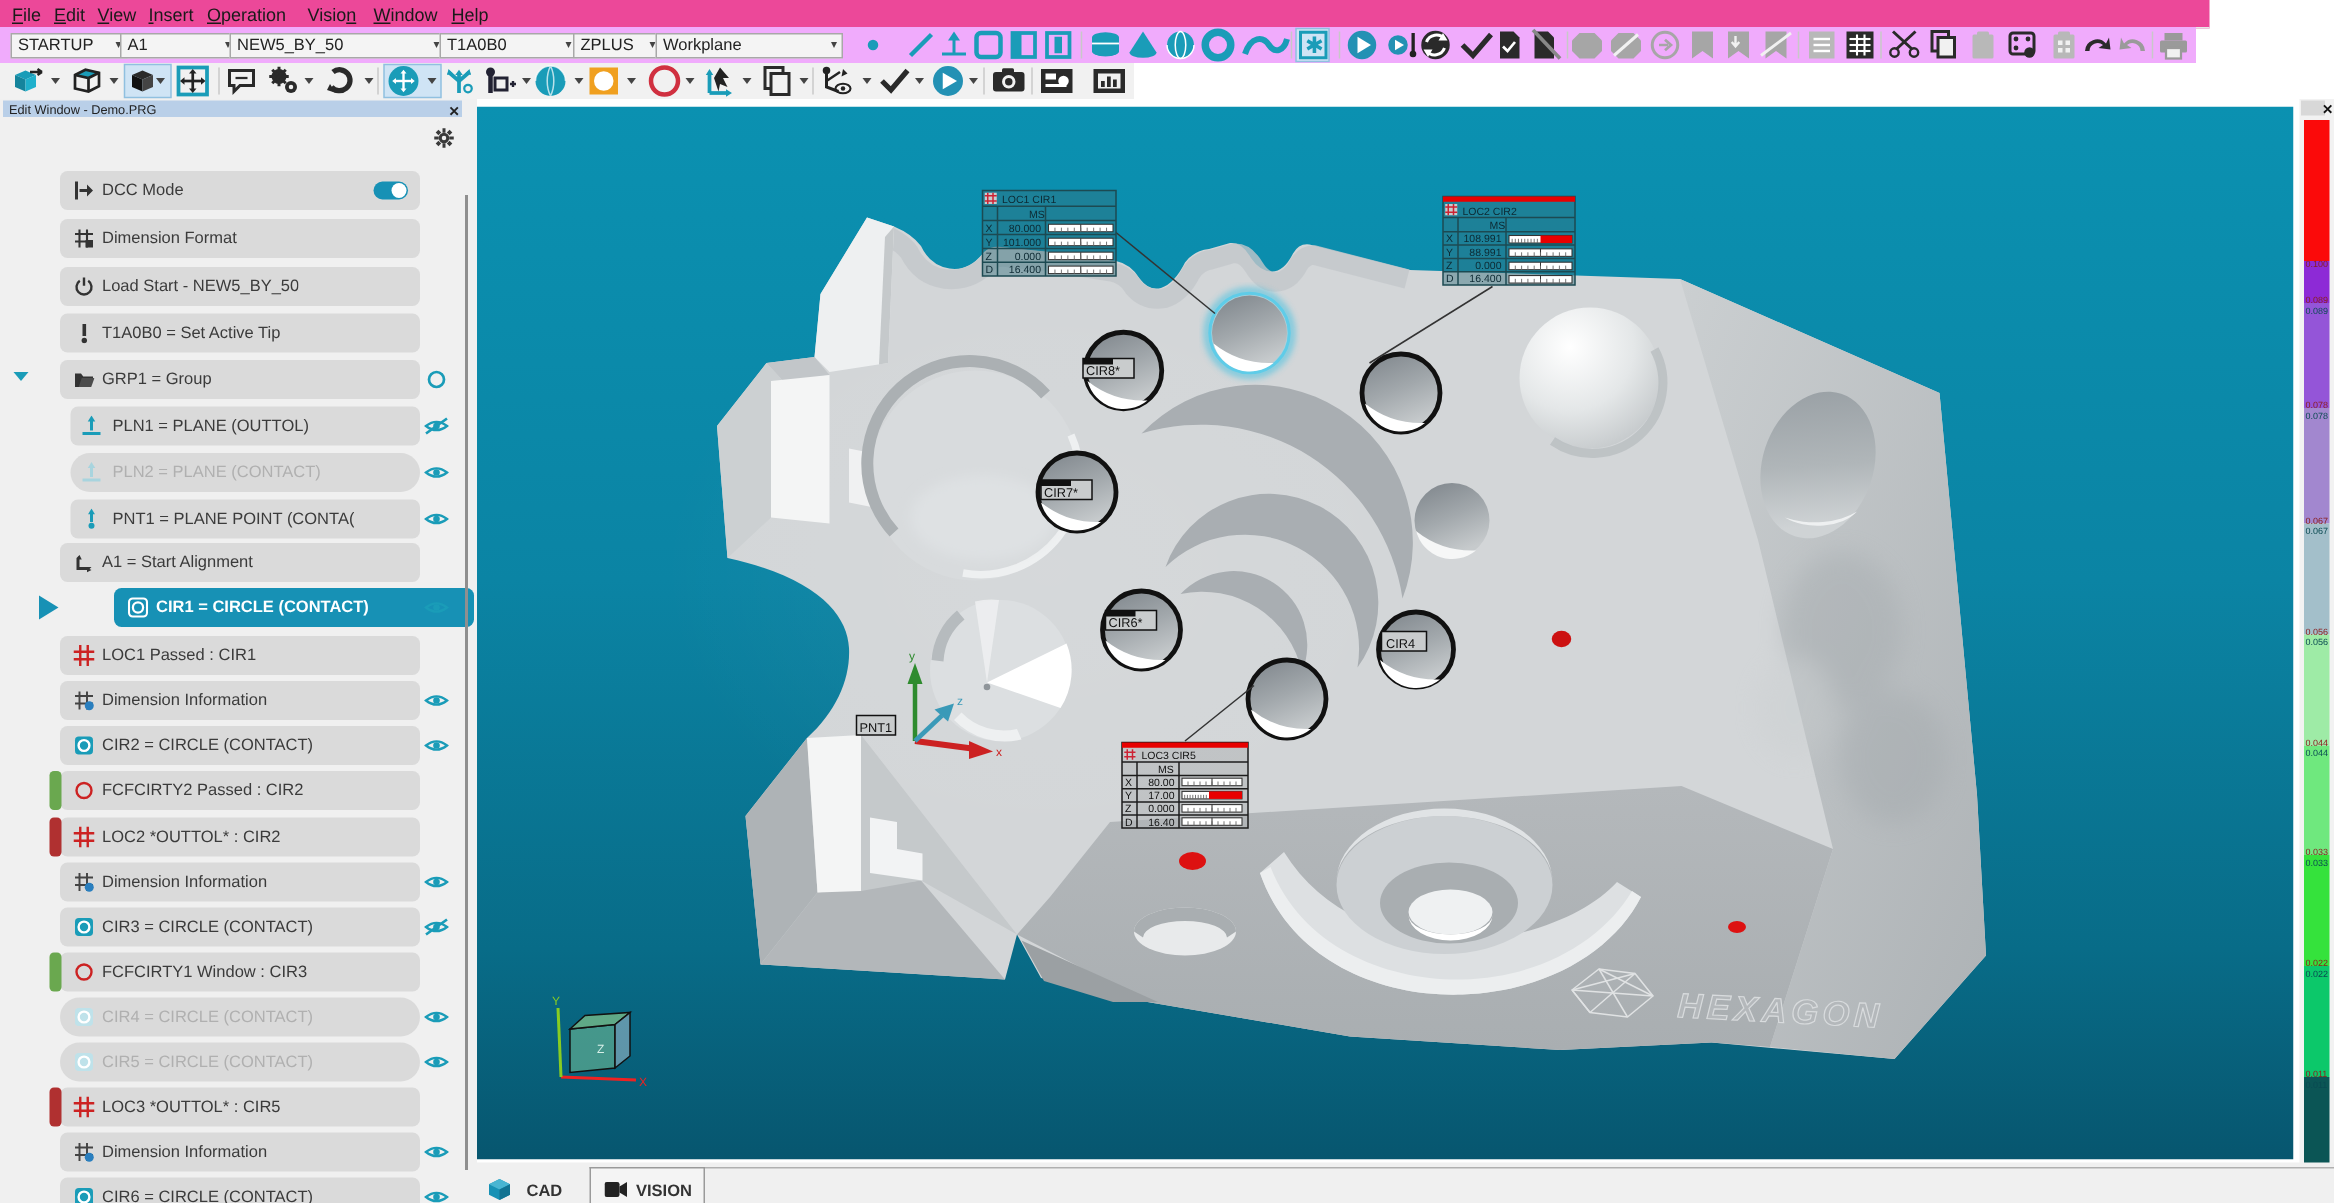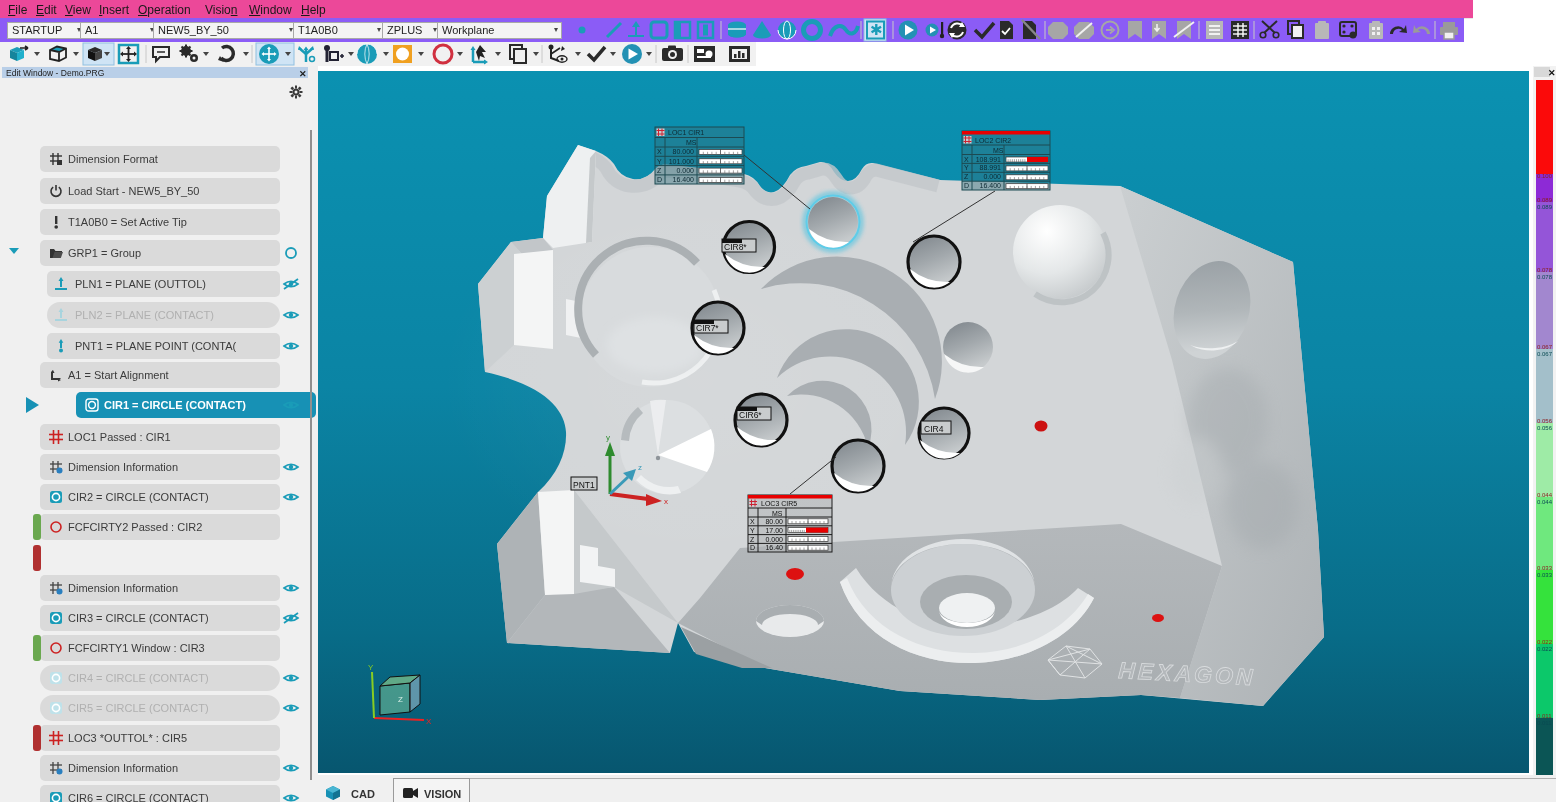--- a/index.html
+++ b/index.html
@@ -3,21 +3,21 @@
 <meta charset="utf-8">
 <style>
   html,body{margin:0;padding:0;}
   body{width:1556px;height:802px;position:relative;overflow:hidden;
        font-family:"Liberation Sans",sans-serif;background:#ffffff;}
   .abs{position:absolute;}
   
   #menubar{left:0;top:0;width:1473px;height:18px;background:#ec4899;border-bottom:1px solid #e8e8e8;}
   #menubar span{position:absolute;top:3px;font-size:12px;color:#1a1a1a;}
   
-  #row2{left:0;top:18px;width:1464px;height:24px;background:#8b5cf6;}
+  #row2{left:0;top:18px;width:1464px;height:24px;background:#f0abfc;}
   #row3{left:0;top:42px;width:756px;height:24px;background:#f1f1f1;}
   .combo{position:absolute;top:4px;height:14px;background:#f4f4f4;border:1px solid #a8a8a8;
          font-size:11px;color:#222;padding:1px 0 0 4px;}
   .combo .car{position:absolute;right:3px;top:2px;font-size:8px;color:#444;}
   
   #panel{left:0;top:66px;width:318px;height:736px;background:#f0f0f0;}
   #ptitle{left:2px;top:1px;width:306px;height:11px;background:#b9cfe8;font-size:8.5px;color:#222;
           padding:1px 0 0 4px;box-sizing:border-box;}
   .pbtn{position:absolute;left:40px;width:240px;height:26px;background:#dadada;border-radius:5px;
         font-size:11px;color:#3b3b3b;line-height:26px;box-sizing:border-box;}
@@ -368,20 +368,29 @@
         <rect x="7" y="11.5" width="2" height="3"></rect>
     <rect x="1.5" y="7" width="3" height="2"></rect>
         <rect x="11.5" y="7" width="3" height="2"></rect>
     <rect x="3" y="3" width="2.6" height="2.6" transform="rotate(45 4.3 4.3)"></rect>
     <rect x="10.4" y="3" width="2.6" height="2.6" transform="rotate(45 11.7 4.3)"></rect>
     <rect x="3" y="10.4" width="2.6" height="2.6" transform="rotate(45 4.3 11.7)"></rect>
     <rect x="10.4" y="10.4" width="2.6" height="2.6" transform="rotate(45 11.7 11.7)"></rect>
       </g>
   </svg>
 
+  <div class="pbtn" style="top:48px">
+      <span class="lbl">DCC Mode</span>
+    <svg width="14" height="14" style="position:absolute;left:9px;top:6px" viewBox="0 0 14 14">
+        <rect x="1" y="1" width="2" height="12" fill="#333"></rect>
+        <path d="M4 6h5V3l4 4-4 4V8H4z" fill="#333"></path>
+      </svg>
+    <div style="position:absolute;left:209px;top:7px;width:23px;height:12px;background:#1791b5;border-radius:6px"></div>
+    <div style="position:absolute;left:221px;top:8px;width:10px;height:10px;background:#fff;border-radius:5px"></div>
+  </div>
   <div class="pbtn" style="top:80px">
       <span class="lbl">Dimension Format</span>
     <svg width="14" height="14" style="position:absolute;left:9px;top:6px" viewBox="0 0 14 14">
         <g stroke="#333" stroke-width="1.4" fill="none">
           <line x1="4" y1="1" x2="4" y2="13"></line>
           <line x1="9" y1="1" x2="9" y2="13"></line>
           <line x1="1" y1="4" x2="13" y2="4"></line>
           <line x1="1" y1="9" x2="13" y2="9"></line>
         </g>
         <rect x="8" y="8" width="5" height="5" fill="#333"></rect>
@@ -478,20 +487,31 @@
         <circle cx="7" cy="7" r="3.6" stroke="#fff" stroke-width="1.6" fill="none"></circle>
       </svg>
   </div>
   <div class="pbtn" style="top:448px">
       <span class="lbl">FCFCIRTY2 Passed : CIR2</span>
     <svg width="14" height="14" style="position:absolute;left:9px;top:6px" viewBox="0 0 14 14">
         <circle cx="7" cy="7" r="5" stroke="#c22" stroke-width="1.6" fill="none"></circle>
       </svg>
   </div>
   <div class="sidebar-green" style="top:448px"></div>
+  <div class="pbtn" style="top:479px">
+      <span class="lbl">LOC2 *OUTTOL* : CIR2</span>
+    <svg width="14" height="14" style="position:absolute;left:9px;top:6px" viewBox="0 0 14 14">
+        <g stroke="#c22" stroke-width="1.6" fill="none">
+          <line x1="4.5" y1="0" x2="4.5" y2="14"></line>
+          <line x1="9.5" y1="0" x2="9.5" y2="14"></line>
+          <line x1="0" y1="4.5" x2="14" y2="4.5"></line>
+          <line x1="0" y1="9.5" x2="14" y2="9.5"></line>
+        </g>
+      </svg>
+  </div>
   <div class="sidebar-red" style="top:479px"></div>
   <div class="pbtn" style="top:509px">
       <span class="lbl">Dimension Information</span>
     <svg width="14" height="14" style="position:absolute;left:9px;top:6px" viewBox="0 0 14 14">
         <g stroke="#444" stroke-width="1.3" fill="none">
           <line x1="4" y1="1" x2="4" y2="13"></line>
           <line x1="9" y1="1" x2="9" y2="13"></line>
           <line x1="1" y1="4" x2="13" y2="4"></line>
           <line x1="1" y1="9" x2="13" y2="9"></line>
         </g>

